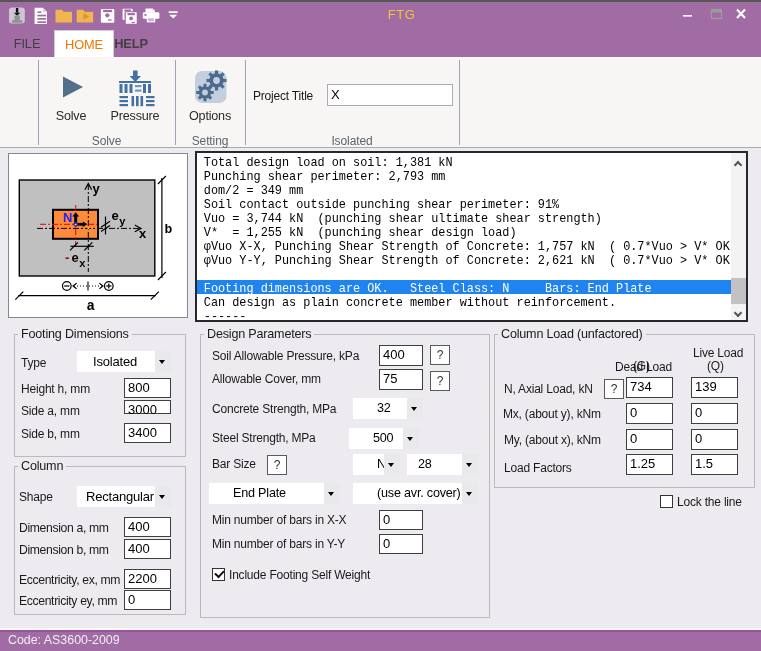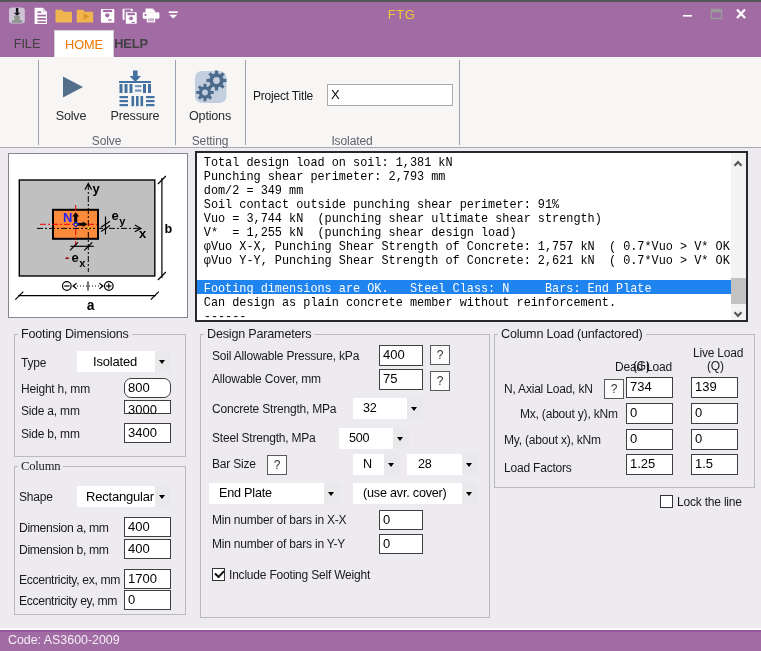--- a/index.html
+++ b/index.html
@@ -36,21 +36,21 @@
 #conscroll { position:absolute; right:0px; top:0px; width:15px; height:167px; background:#f3f3f3; }
 #conthumb { position:absolute; left:0px; top:125px; width:15px; height:26px; background:#c2c2c2; }
 .sarrow { position:absolute; left:4px; width:6px; height:6px; border-top:2.2px solid #555; border-right:2.2px solid #555; }
 
 
 .groupbox { position:absolute; border:1px solid #bababa; }
 .groupbox > .gtitle { position:absolute; top:-8px; left:3px; background:#edebf0; padding:0 3px; font-size:12.6px; letter-spacing:-0.2px; color:#1a1a1a; white-space:nowrap; }
 .lbl { position:absolute; font-size:12px; letter-spacing:-0.2px; color:#1a1a1a; white-space:nowrap; }
 .tight { font-size:12.2px; letter-spacing:-0.35px; }
 .tbox { position:absolute; background:#fff; border:1px solid #3f3f3f; font-size:13px; padding-left:3px; line-height:18px; color:#000; }
-.combo { position:absolute; background:#fff; font-size:12.6px; letter-spacing:-0.2px; line-height:21px; padding-left:10px; color:#000; }
+.combo { position:absolute; background:#fff; font-size:12.6px; letter-spacing:-0.2px; line-height:21px; padding-left:24px; color:#000; }
 .combo .arr { position:absolute; right:0; top:0; bottom:0; width:16px; background:#e9e8ea; }
 .combo .arr:after { content:""; position:absolute; left:4.2px; top:8.5px; border-left:3.8px solid transparent; border-right:3.8px solid transparent; border-top:4.4px solid #000; }
 .qbtn { position:absolute; width:20px; height:20px; background:#fdfdfd; border:1px solid #5a5a5a; text-align:center; line-height:18px; font-size:12px; color:#333; }
 .chk { position:absolute; width:13px; height:13px; background:#fff; border:1px solid #333; }
 .chk.checked:after { content:""; position:absolute; left:2px; top:1px; width:7px; height:4px; border-left:2px solid #111; border-bottom:2px solid #111; transform:rotate(-47deg); }
 
 
 #statusbar { left:0; top:630px; width:761px; height:21px; background:#a16ba4; border-top:2px solid #96549c; color:#f4eef5; font-size:12.4px; line-height:16px; padding-left:8px; }
 #statusline { left:0; top:628px; width:761px; height:2px; background:#fbfafc; }
 </style>
@@ -274,53 +274,53 @@
     <div class="sarrow" style="bottom:4px; transform:rotate(135deg);"></div>
   </div>
 </div>
 
 <div class="groupbox" style="left:14px; top:334px; width:172px; height:123px;">
   <div class="gtitle">Footing Dimensions</div>
 </div>
 <div class="lbl" style="left:21px; top:356px;">Type</div>
 <div class="combo" style="left:77px; top:351px; width:94px; height:21px; padding-left:0 !important; padding-right:18px; text-align:center; font-size:13px;">Isolated<span class="arr"></span></div>
 <div class="lbl" style="left:21px; top:382px;">Height h, mm</div>
-<div class="tbox" style="left:124px; top:378px; width:47px; height:20px;border-radius:7px;">800</div>
+<div class="tbox" style="left:124px; top:378px; width:47px; height:20px;">800</div>
 <div class="lbl" style="left:21px; top:404px;">Side a, mm</div>
 <div class="tbox" style="left:124px; top:400px; width:47px; height:14px;">3000</div>
 <div class="lbl" style="left:21px; top:427px;">Side b, mm</div>
 <div class="tbox" style="left:124px; top:423px; width:47px; height:20px;">3400</div>
 
-<div class="groupbox" style="left:14px; top:466px; width:172px; height:149px;font-family:Liberation Serif, serif;">
+<div class="groupbox" style="left:14px; top:466px; width:172px; height:149px;">
   <div class="gtitle">Column</div>
 </div>
 <div class="lbl" style="left:19px; top:490px;">Shape</div>
 <div class="combo" style="left:77px; top:486px; width:94px; height:21px; padding-left:9px; font-size:13px;">Rectangular<span class="arr"></span></div>
 <div class="lbl tight" style="left:19px; top:521px;">Dimension a, mm</div>
 <div class="tbox" style="left:124px; top:517px; width:47px; height:20px;">400</div>
 <div class="lbl tight" style="left:19px; top:543px;">Dimension b, mm</div>
 <div class="tbox" style="left:124px; top:539px; width:47px; height:20px;">400</div>
 <div class="lbl tight" style="left:19px; top:573px;">Eccentricity, ex, mm</div>
-<div class="tbox" style="left:124px; top:569px; width:47px; height:20px;">1700</div>
+<div class="tbox" style="left:124px; top:569px; width:47px; height:20px;">2200</div>
 <div class="lbl tight" style="left:19px; top:594px;">Eccentricity ey, mm</div>
 <div class="tbox" style="left:124px; top:590px; width:47px; height:20px;">0</div>
 
 <div class="groupbox" style="left:200px; top:334px; width:290px; height:284px;padding-left:16px;">
   <div class="gtitle">Design Parameters</div>
 </div>
 <div class="lbl" style="left:212px; top:349px;">Soil Allowable Pressure, kPa</div>
 <div class="tbox" style="left:379px; top:345px; width:44px; height:21px;">400</div>
 <div class="qbtn" style="left:430px; top:345px;">?</div>
 <div class="lbl" style="left:212px; top:372px;">Allowable Cover, mm</div>
 <div class="tbox" style="left:379px; top:369px; width:44px; height:21px;">75</div>
 <div class="qbtn" style="left:430px; top:371px;">?</div>
 <div class="lbl" style="left:212px; top:402px;">Concrete Strength, MPa</div>
 <div class="combo" style="left:353px; top:398px; width:70px; height:21px;">32<span class="arr"></span></div>
 <div class="lbl" style="left:212px; top:431px;">Steel Strength, MPa</div>
-<div class="combo" style="left:339px; top:428px; width:70px; height:21px;">500<span class="arr"></span></div>
+<div class="combo" style="left:349px; top:428px; width:70px; height:21px;">500<span class="arr"></span></div>
 <div class="lbl" style="left:212px; top:457px;">Bar Size</div>
 <div class="qbtn" style="left:267px; top:455px;">?</div>
 <div class="combo" style="left:353px; top:454px; width:47px; height:21px;">N<span class="arr"></span></div>
 <div class="combo" style="left:407px; top:454px; width:71px; height:21px; padding-left:11px;">28<span class="arr"></span></div>
 <div class="combo" style="left:209px; top:483px; width:131px; height:21px;">End Plate<span class="arr"></span></div>
 <div class="combo" style="left:353px; top:483px; width:125px; height:21px;">(use avr. cover)<span class="arr"></span></div>
 <div class="lbl" style="left:212px; top:513px;">Min number of bars in X-X</div>
 <div class="tbox" style="left:379px; top:510px; width:44px; height:20px;">0</div>
 <div class="lbl" style="left:212px; top:537px;">Min number of bars in Y-Y</div>
 <div class="tbox" style="left:379px; top:534px; width:44px; height:20px;">0</div>
@@ -331,21 +331,21 @@
   <div class="gtitle">Column Load (unfactored)</div>
 </div>
 <div class="lbl" style="left:615px; top:346px;margin-top:14px;">Dead Load</div>
 <div class="lbl" style="left:633px; top:359px;">(G)</div>
 <div class="lbl" style="left:693px; top:346px;">Live Load</div>
 <div class="lbl" style="left:707px; top:359px;">(Q)</div>
 <div class="lbl" style="left:504px; top:382px;">N, Axial Load, kN</div>
 <div class="qbtn" style="left:604px; top:379px;">?</div>
 <div class="tbox" style="left:626px; top:377px; width:47px; height:21px;">734</div>
 <div class="tbox" style="left:691px; top:377px; width:47px; height:21px;">139</div>
-<div class="lbl" style="left:520px; top:407px;">Mx, (about y), kNm</div>
+<div class="lbl" style="left:503px; top:407px;">Mx, (about y), kNm</div>
 <div class="tbox" style="left:626px; top:403px; width:47px; height:21px;">0</div>
 <div class="tbox" style="left:691px; top:403px; width:47px; height:21px;">0</div>
 <div class="lbl" style="left:504px; top:433px;">My, (about x), kNm</div>
 <div class="tbox" style="left:626px; top:429px; width:47px; height:21px;">0</div>
 <div class="tbox" style="left:691px; top:429px; width:47px; height:21px;">0</div>
 <div class="lbl" style="left:504px; top:461px;">Load Factors</div>
 <div class="tbox" style="left:626px; top:454px; width:47px; height:21px;">1.25</div>
 <div class="tbox" style="left:691px; top:454px; width:47px; height:21px;">1.5</div>
 <div class="chk" style="left:660px; top:495px;"></div>
 <div class="lbl" style="left:677px; top:495px;">Lock the line</div>

